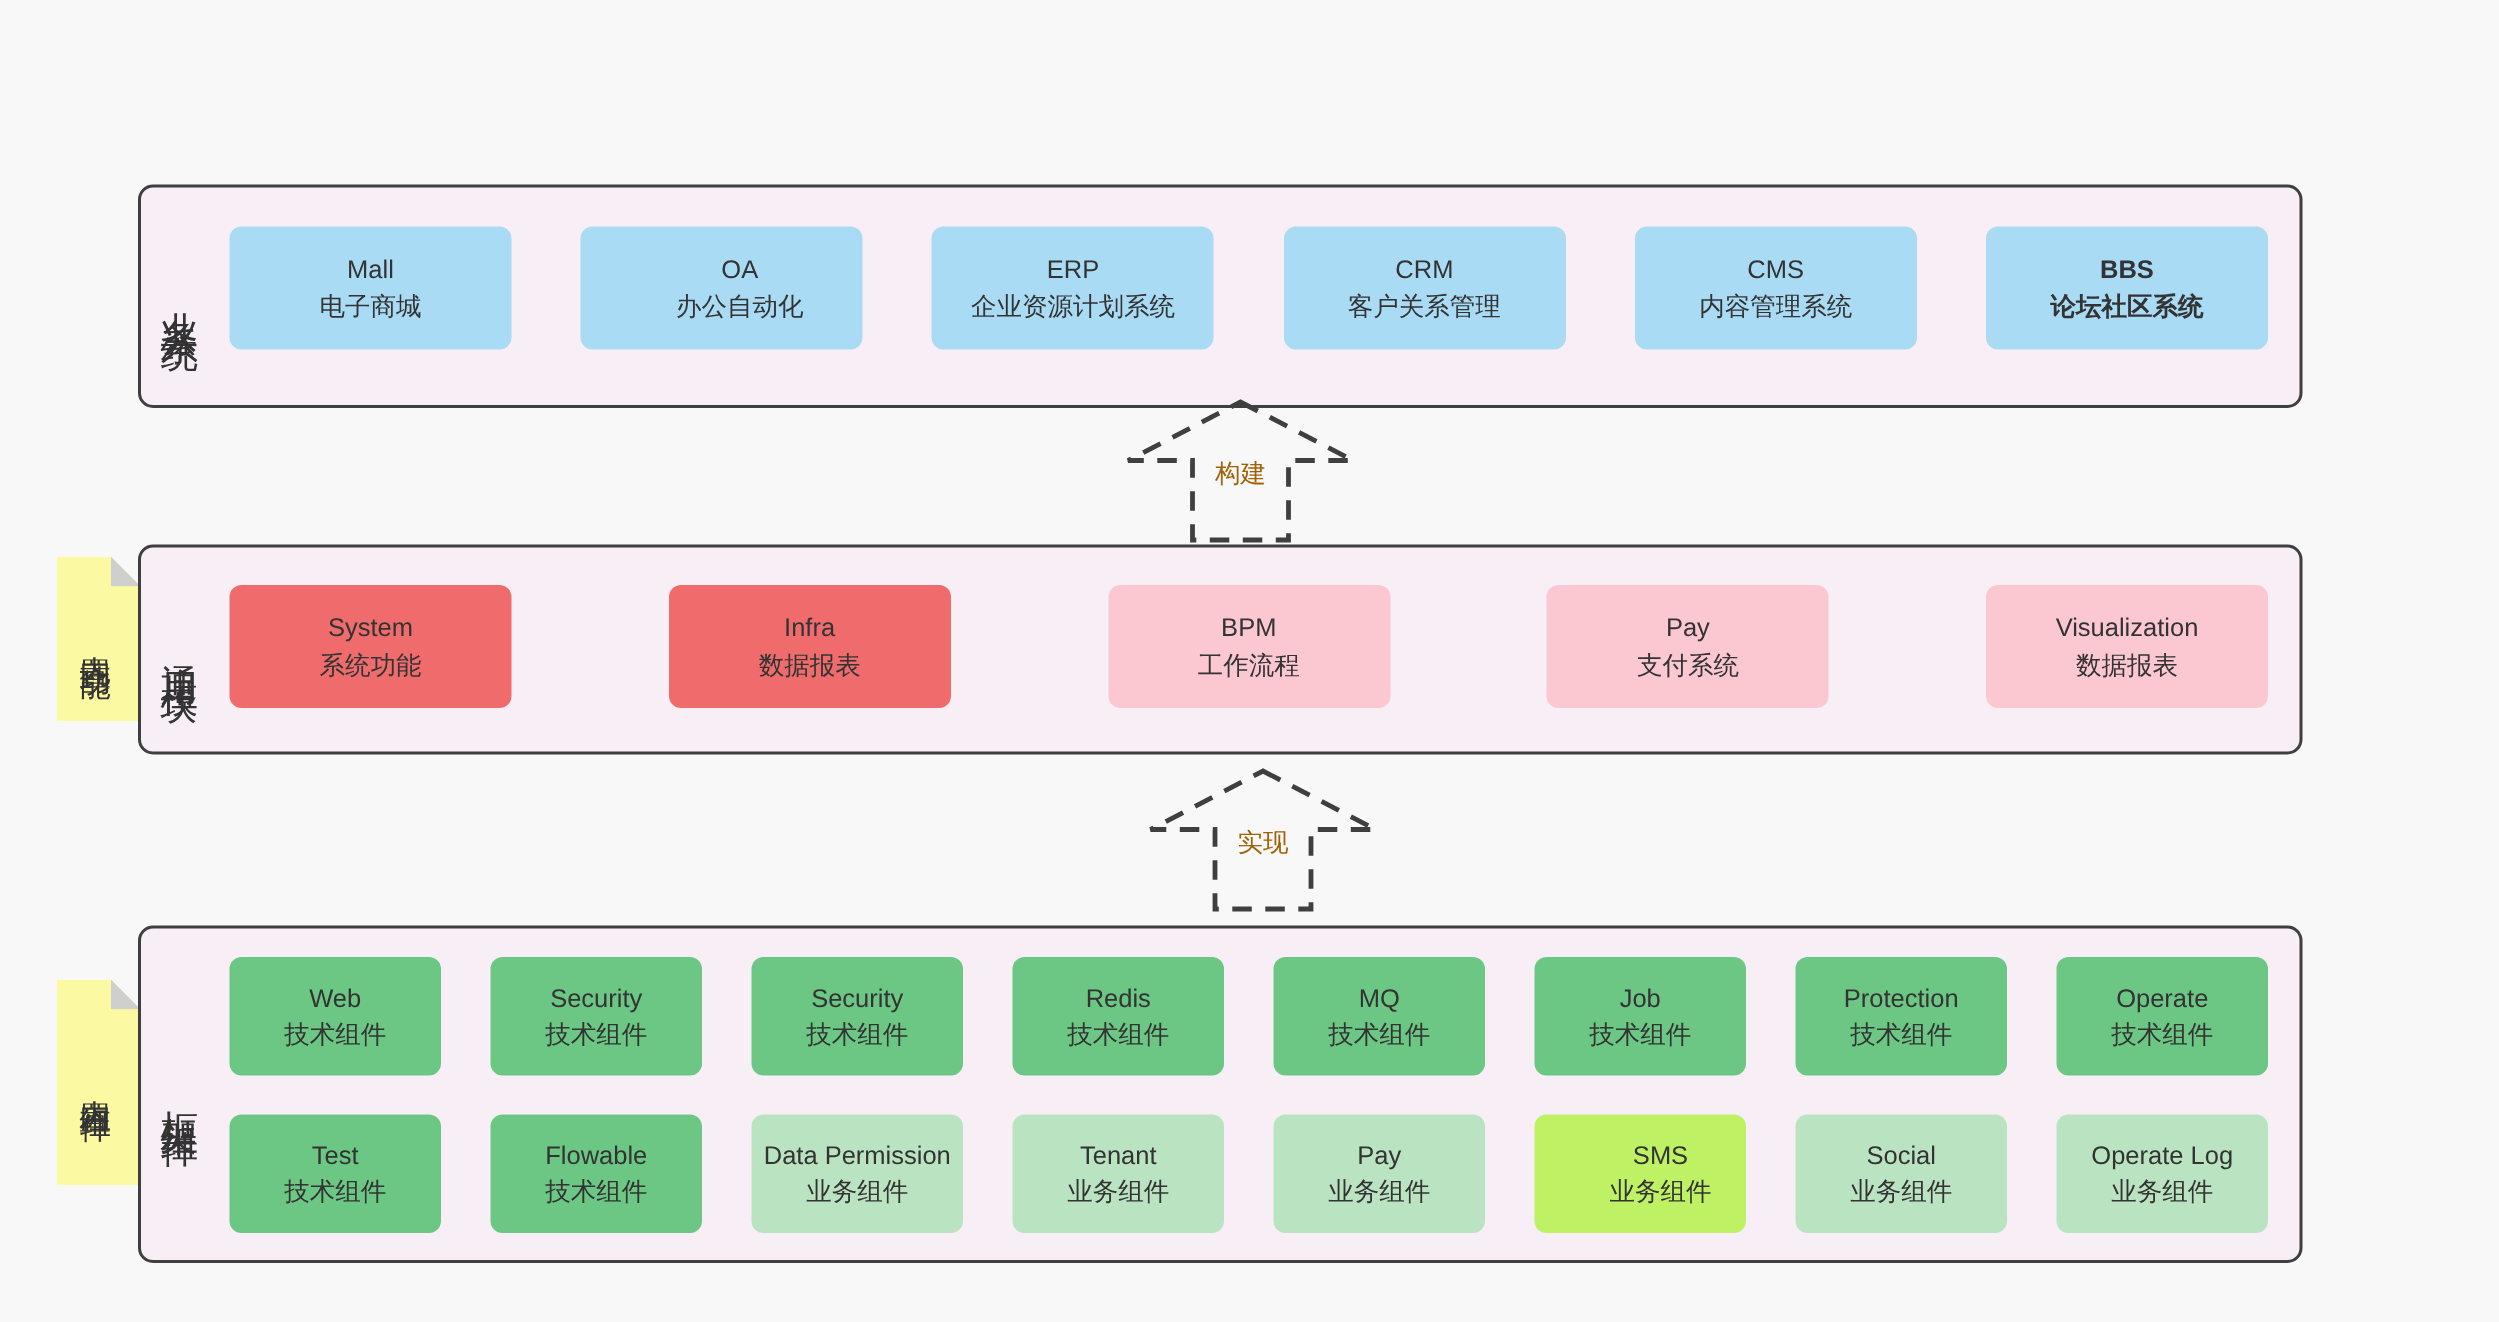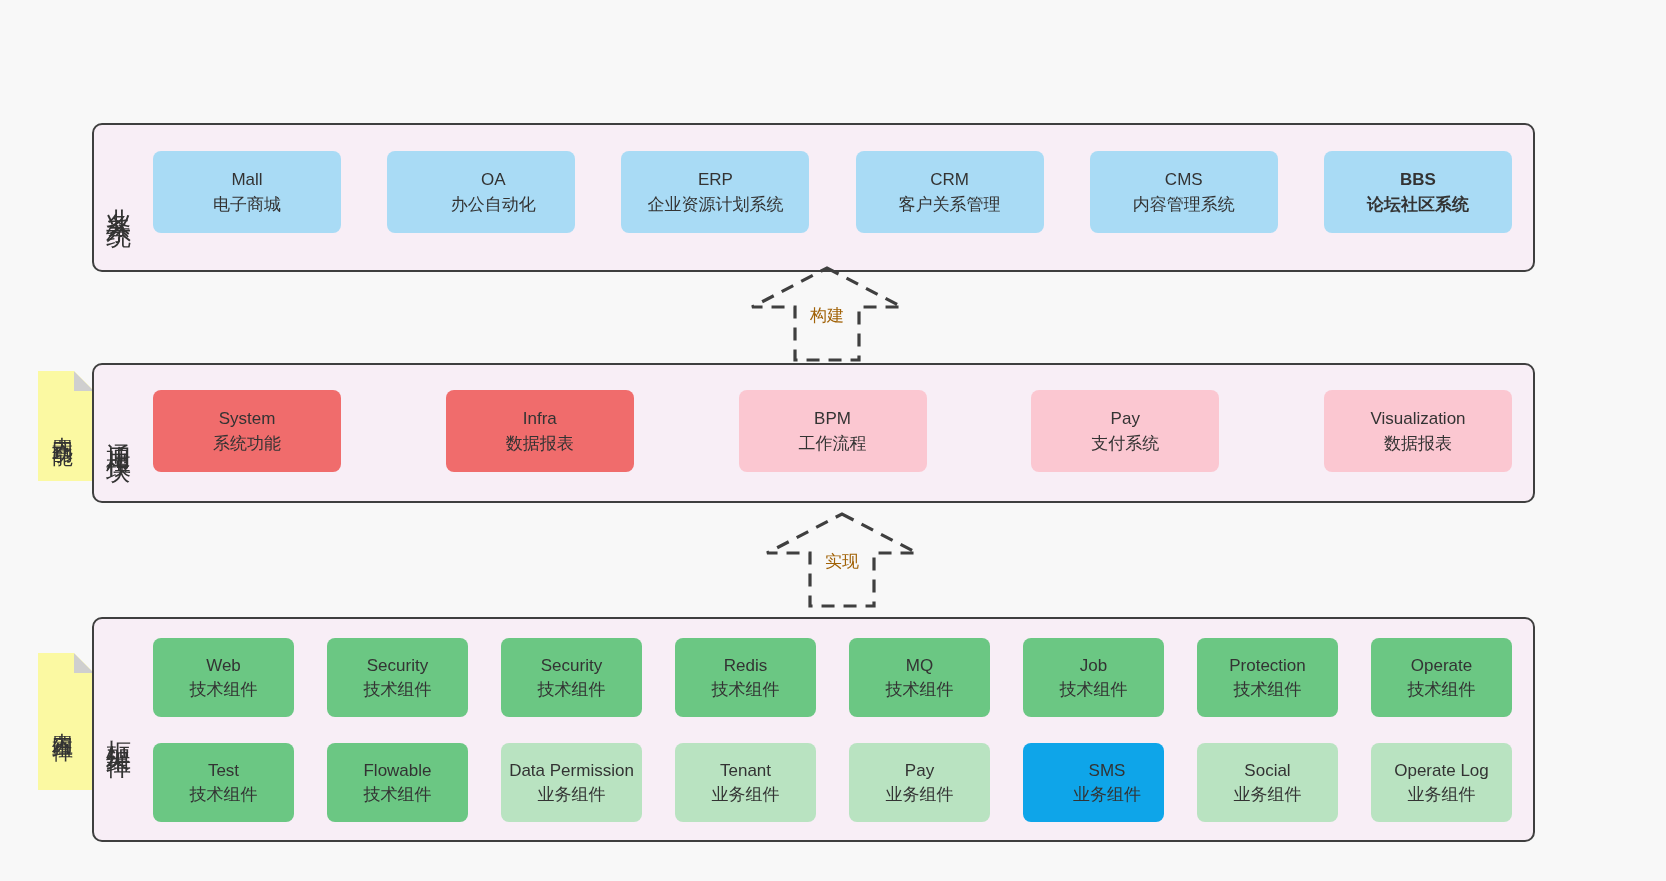--- a/index.html
+++ b/index.html
@@ -210,21 +210,21 @@
             <div>业务组件</div>
           </div>
           <div class="box" style="background: rgb(185, 227, 193);">
             <div>Tenant</div>
             <div>业务组件</div>
           </div>
           <div class="box" style="background: rgb(185, 227, 193);">
             <div>Pay</div>
             <div>业务组件</div>
           </div>
-          <div class="box" style="background: #0ea5e9; padding-left: 33px;">
+          <div class="box" style="background: #bef264; padding-left: 33px;">
             <div>SMS</div>
             <div>业务组件</div>
           </div>
           <div class="box" style="background: rgb(185, 227, 193);">
             <div>Social</div>
             <div>业务组件</div>
           </div>
           <div class="box" style="background: rgb(185, 227, 193);">
             <div>Operate Log</div>
             <div>业务组件</div>

